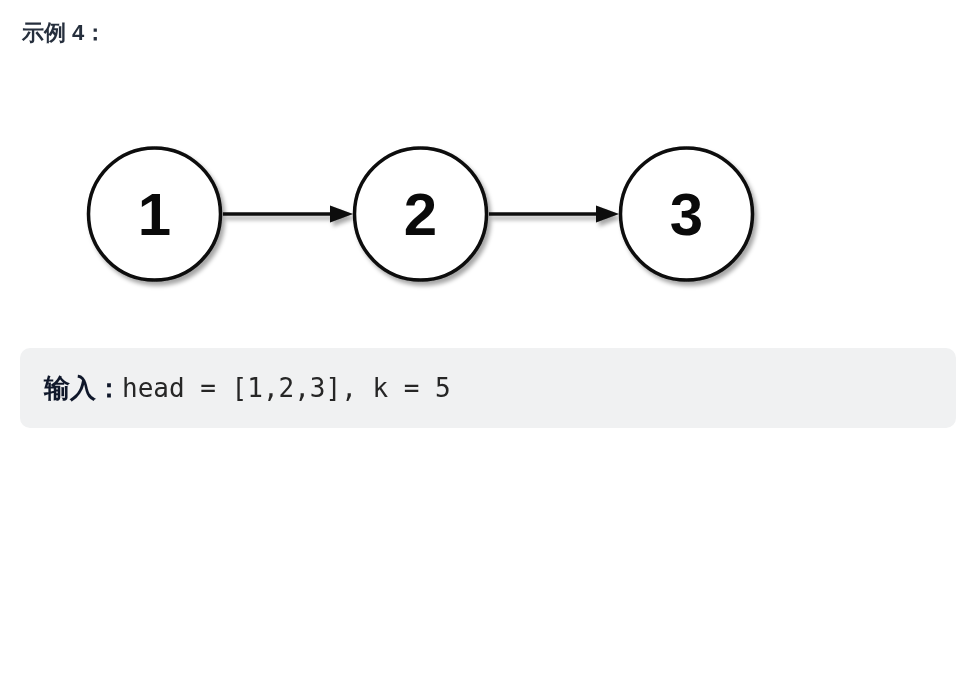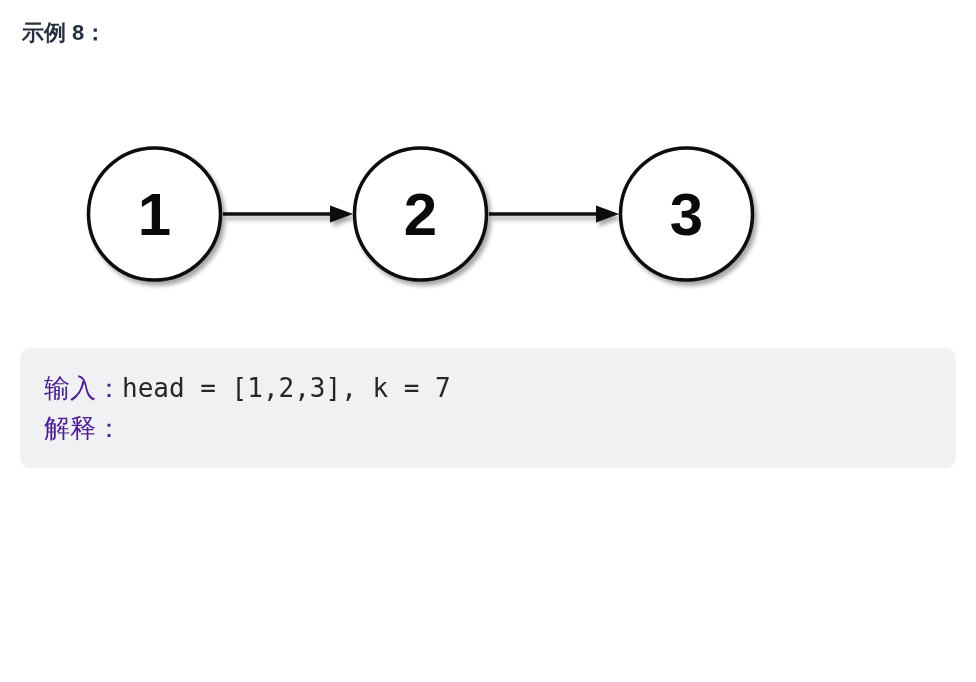--- a/index.html
+++ b/index.html
@@ -35,30 +35,30 @@
     font-size: 26px;
     line-height: 40px;
     color: #262626;
   }
   .code-line {
     white-space: pre-wrap;
     overflow-wrap: break-word;
     word-break: normal;
   }
   .code-line .label {
-    font-weight: 400;
-    color: #4c1d95;
+    font-weight: 700;
+    color: #0f172a;
   }
 </style>
 </head>
 <body>
 
 <div>
 
-  <h3 class="heading">示例 8：</h3>
+  <h3 class="heading">示例 4：</h3>
 
   <svg class="diagram" width="976" height="150" viewBox="0 0 976 150">
     <defs>
       <filter id="ds" x="-20%" y="-20%" width="150%" height="160%">
         <feDropShadow dx="3" dy="4" stdDeviation="2" flood-color="#000000" flood-opacity="0.35"></feDropShadow>
       </filter>
     </defs>
     <g filter="url(#ds)">
       <circle cx="154.5" cy="71" r="66" fill="#ffffff" stroke="#0a0a0a" stroke-width="3.5"></circle>
       <line x1="223" y1="71" x2="334" y2="71" stroke="#0a0a0a" stroke-width="3.5"></line>
@@ -69,17 +69,16 @@
       <circle cx="686.5" cy="71" r="66" fill="#ffffff" stroke="#0a0a0a" stroke-width="3.5"></circle>
     </g>
     <g font-family="Liberation Sans, sans-serif" font-size="60" font-weight="bold" fill="#0a0a0a" text-anchor="middle">
       <text x="154.5" y="71" dominant-baseline="central">1</text>
       <text x="420.5" y="71" dominant-baseline="central">2</text>
       <text x="686.5" y="71" dominant-baseline="central">3</text>
     </g>
   </svg>
 
   <div class="example-block">
-    <div class="code-line"><span class="label">输入：</span><span>head = [1,2,3], k = 7</span></div>
-    <div class="code-line"><span class="label">解释：</span></div>
+    <div class="code-line"><span class="label">输入：</span><span>head = [1,2,3], k = 5</span></div>
   </div>
 
 </div>
 
 </body></html>

